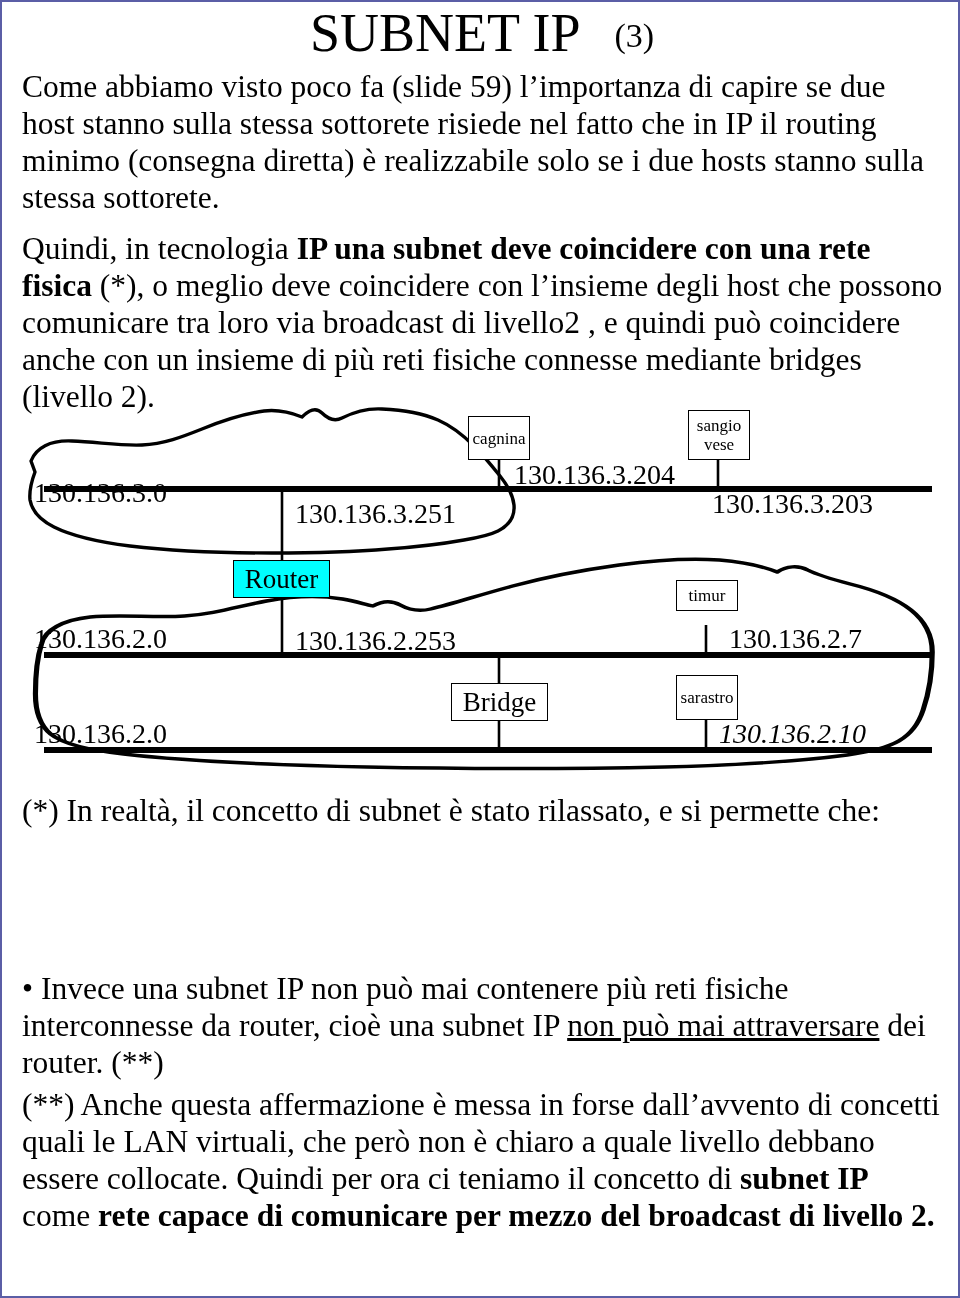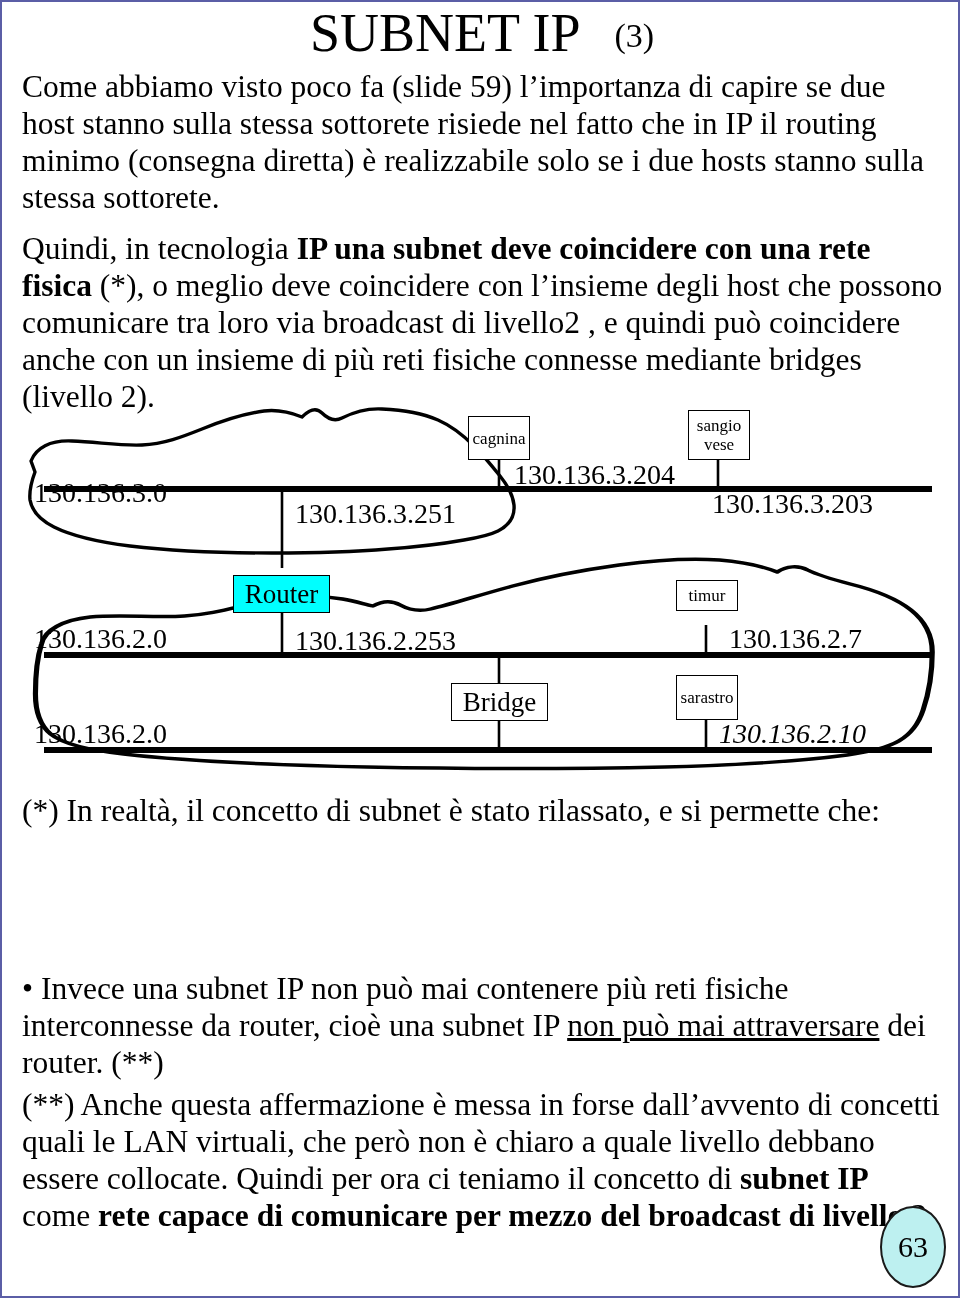--- a/index.html
+++ b/index.html
@@ -83,21 +83,21 @@
     position: absolute;
     box-sizing: border-box;
     border: 1.6px solid #000;
     font-size: 27px;
     line-height: 1;
     text-align: center;
     display: flex;
     align-items: center;
     justify-content: center;
   }
-  .dg-box.router { background: #00ffff; margin-top: 15px; }
+  .dg-box.router { background: #00ffff; }
   .dg-box.bridge { background: #ffffff; }
 
   
   #page-bubble {
     position: absolute;
     right: 12px;
     bottom: 8px;
     width: 62px;
     height: 78px;
     border: 2px solid #1a1a1a;
@@ -224,17 +224,14 @@
 
 
   <div class="para" style="top:968px;">
     <span>•</span><span> Invece una subnet IP non può mai contenere più reti fisiche interconnesse da router, cioè una subnet IP </span><span class="u">non può mai attraversare</span><span> dei router. (**)</span>
   </div>
 
   <div class="para" style="top:1084px;">
     <span>(**) Anche questa affermazione è messa in forse dall’avvento di concetti quali le LAN virtuali, che però non è chiaro a quale livello debbano essere collocate. Quindi per ora ci teniamo il concetto di </span><b>subnet IP</b><span> come </span><b>rete capace di comunicare per mezzo del broadcast di livello 2.</b>
   </div>
 
-  <div id="page-bubble">
-    <span>63</span>
-  </div>
 
 </div>
 
 </body></html>

